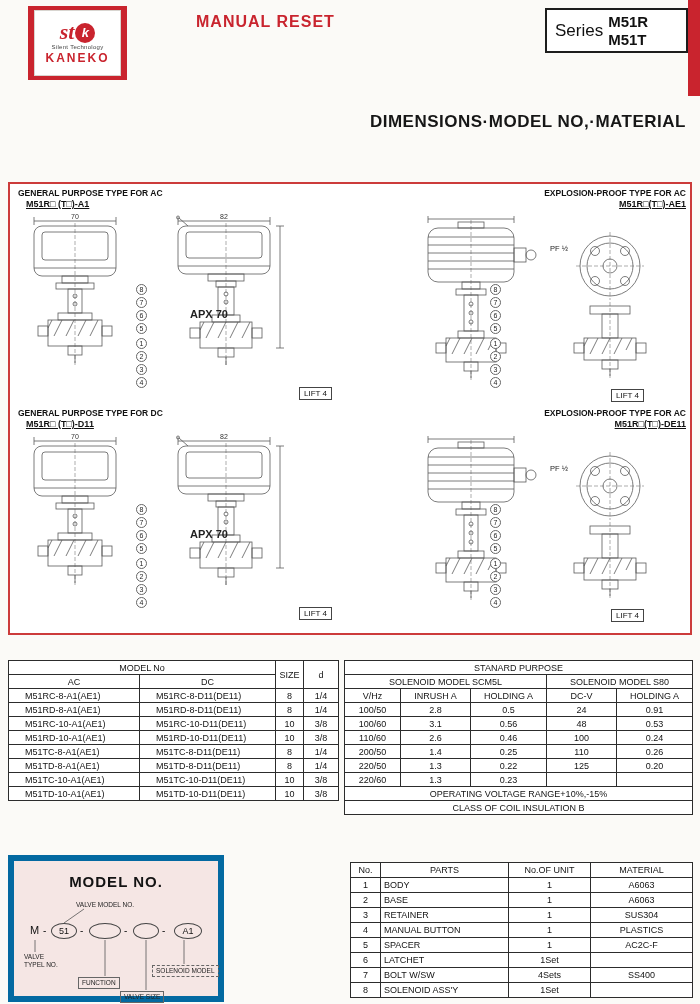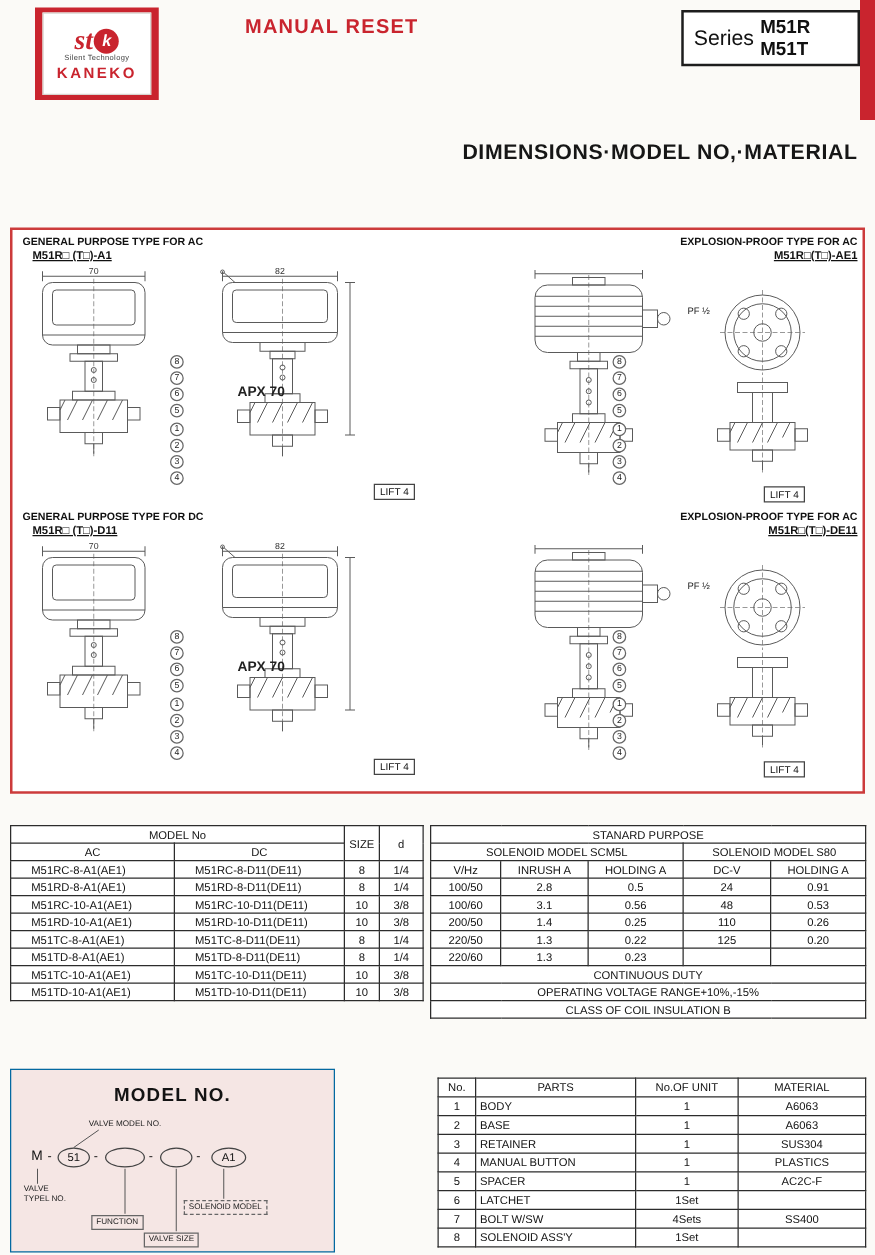--- a/index.html
+++ b/index.html
@@ -52,21 +52,21 @@
   .model-table { left:8px; top:660px; width:330px; }
   .model-table th, .model-table td { height:14px; }
   .model-table td:nth-child(1), .model-table td:nth-child(2) { text-align:left;padding-left:16px; }
   .voltage-table { left:344px; top:660px; width:348px; }
   .voltage-table th, .voltage-table td { height:14px; }
   .parts-table { left:350px; top:862px; width:342px; }
   .parts-table th, .parts-table td { height:15px; }
   .parts-table td:nth-child(2) { text-align:left; }
 
   
-  .modelno-box { position:absolute; left:8px; top:855px; width:260px; height:147px; background:#f5e6e4; border:1px solid #0369a1; }
+  .modelno-box { position:absolute; left:8px; top:855px; width:216px; height:147px; background:#f5e6e4; border:6px solid #0369a1; }
   .mn-lines { position:absolute; left:0; top:0; }
   .mn-title { position:absolute; left:0; right:0; top:12px; text-align:center; font-size:15px; font-weight:bold; letter-spacing:1px; color:#131313; }
   .mn-top-label { position:absolute; left:62px; top:40px; font-size:6.5px; color:#222; }
   .mn-prefix { position:absolute; left:16px; top:63px; font-size:11px; color:#131313; }
   .mn-dash { position:absolute; top:64px; font-size:10px; color:#131313; }
   .mn-node { position:absolute; top:62px; height:16px; border:1px solid #444; border-radius:50%;
              font-size:9px; color:#131313; text-align:center; line-height:14px; }
   .mn-label { position:absolute; font-size:6.5px; color:#222; line-height:1.25; white-space:nowrap; }
   .mn-boxed { border:1px solid #666; padding:1px 3px; }
   .mn-dashed { border:1px dashed #666; padding:1px 3px; }
@@ -505,20 +505,27 @@
           <td>0.91</td>
         </tr>
         <tr>
           <td>100/60</td>
           <td>3.1</td>
           <td>0.56</td>
           <td>48</td>
           <td>0.53</td>
         </tr>
         <tr>
+          <td>110/60</td>
+          <td>2.6</td>
+          <td>0.46</td>
+          <td>100</td>
+          <td>0.24</td>
+        </tr>
+        <tr>
           <td>200/50</td>
           <td>1.4</td>
           <td>0.25</td>
           <td>110</td>
           <td>0.26</td>
         </tr>
         <tr>
           <td>220/50</td>
           <td>1.3</td>
           <td>0.22</td>
@@ -527,23 +534,20 @@
         </tr>
         <tr>
           <td>220/60</td>
           <td>1.3</td>
           <td>0.23</td>
           <td></td>
           <td></td>
         </tr>
       </tbody>
     <tbody>
-      <tr>
-          <td colspan="5">CONTINUOUS DUTY</td>
-        </tr>
       <tr>
           <td colspan="5">OPERATING VOLTAGE RANGE+10%,-15%</td>
         </tr>
       <tr>
           <td colspan="5">CLASS OF COIL INSULATION B</td>
         </tr>
     </tbody>
   </table>
 
   <div class="modelno-box">

